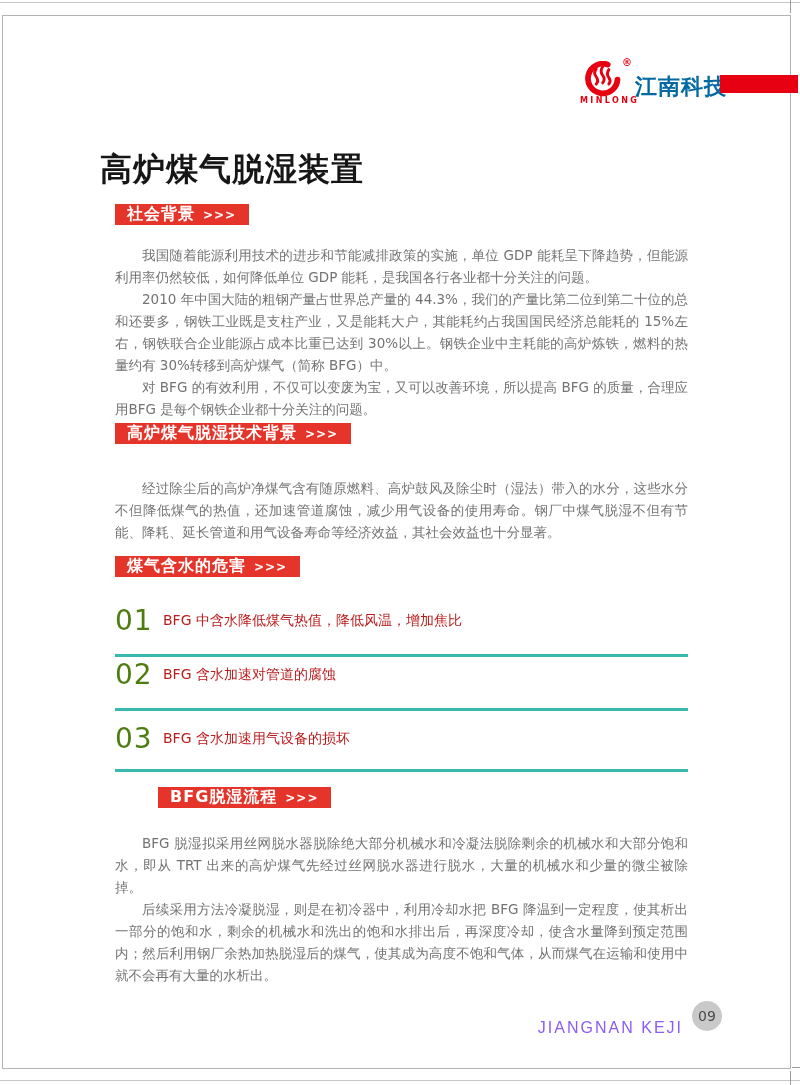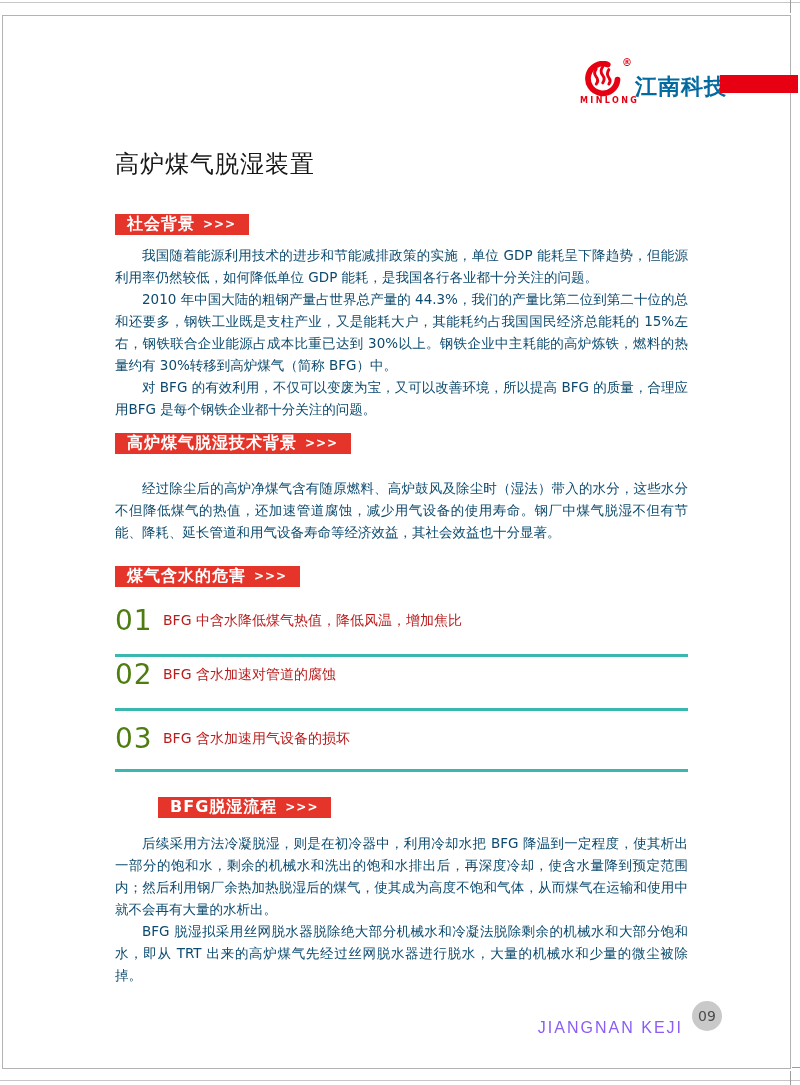--- a/index.html
+++ b/index.html
@@ -16,32 +16,32 @@
   .tick-br{left:790px;top:1071px;width:1px;height:14px;}
   .tick-bh{left:792px;top:1067px;width:8px;height:1px;}
   
   .brand{position:absolute;left:575px;top:55px;width:225px;height:55px;}
   .flame{position:absolute;left:8px;top:6px;width:38px;height:36px;}
   .regmark{position:absolute;left:47px;top:2px;font-size:10px;color:#e60012;font-weight:bold;}
   .wordmark{position:absolute;left:5px;top:41px;font-size:8px;font-weight:bold;color:#e60012;letter-spacing:2.4px;}
   .brandname{position:absolute;left:60px;top:17px;font-size:22px;font-weight:bold;color:#0369a1;letter-spacing:1px;}
   .brandbar{position:absolute;left:145px;top:20px;width:78px;height:18px;background:#e60012;}
   
-  .doc-title{position:absolute;left:115px;top:148px;margin:0;font-size:24px;font-weight:normal;color:#161616;letter-spacing:1px;}
+  .doc-title{position:absolute;left:100px;top:148px;margin:0;font-size:32px;font-weight:bold;color:#161616;letter-spacing:1px;}
   
-  .sec-head{position:absolute;left:115px;display:flex;align-items:center;height:40px;}
+  .sec-head{position:absolute;left:115px;display:flex;align-items:flex-start;height:40px;}
   .sec-box{display:flex;align-items:center;background:#e5352a;color:#ffffff;font-weight:bold;
            font-size:16px;padding:0 13px 0 12px;letter-spacing:1px;white-space:nowrap;}
   .sec-chev{font-size:12px;font-style:italic;font-weight:bold;margin-left:8px;letter-spacing:1px;}
   .sec-bars{display:flex;align-items:stretch;margin-left:10px;}
   .bar1{width:5px;background:#e5352a;margin-right:4px;}
   .bar2{width:3px;background:#e5352a;}
   .sh1{top:204px;} .sh2{top:423px;} .sh3{top:556px;} .sh4{top:787px;padding-left:43px;}
   
-  .textblock{position:absolute;left:115px;width:573px;color:#0c4a6e;font-size:13.5px;
+  .textblock{position:absolute;left:115px;width:573px;color:#737373;font-size:13.5px;
              line-height:22px;text-align:justify;}
   .textblock p{margin:0;text-indent:2em;}
   .tb1{top:244px;} .tb2{top:477px;} .tb4{top:832px;}
   
   .hazard{position:absolute;left:115px;width:573px;display:flex;align-items:center;}
   .hz1{top:604px;} .hz2{top:658px;} .hz3{top:722px;}
   .hz-num{width:48px;font-size:28px;color:#4d7c0f;font-weight:400;letter-spacing:1px;}
   .hz-text{font-size:14px;color:#b91c1c;}
   .hz-div{position:absolute;left:115px;width:573px;height:3px;background:#38b8af;}
   .dv1{top:654px;} .dv2{top:708px;} .dv3{top:769px;}
@@ -144,22 +144,22 @@
       <span>BFG脱湿流程</span>
       <span class="sec-chev">&gt;&gt;&gt;</span>
     </div>
     <div class="sec-bars">
       <span class="bar1"></span>
       <span class="bar2"></span>
     </div>
   </div>
 
   <div class="textblock tb4">
+    <p>BFG 脱湿拟采用丝网脱水器脱除绝大部分机械水和冷凝法脱除剩余的机械水和大部分饱和水，即从 TRT 出来的高炉煤气先经过丝网脱水器进行脱水，大量的机械水和少量的微尘被除掉。</p>
     <p>后续采用方法冷凝脱湿，则是在初冷器中，利用冷却水把 BFG 降温到一定程度，使其析出一部分的饱和水，剩余的机械水和洗出的饱和水排出后，再深度冷却，使含水量降到预定范围内；然后利用钢厂余热加热脱湿后的煤气，使其成为高度不饱和气体，从而煤气在运输和使用中就不会再有大量的水析出。</p>
-    <p>BFG 脱湿拟采用丝网脱水器脱除绝大部分机械水和冷凝法脱除剩余的机械水和大部分饱和水，即从 TRT 出来的高炉煤气先经过丝网脱水器进行脱水，大量的机械水和少量的微尘被除掉。</p>
   </div>
 
   <div class="footer">
     <span class="footer-text">JIANGNAN KEJI</span>
     <span class="page-badge">09</span>
   </div>
 
 </div>
 
 </body></html>

